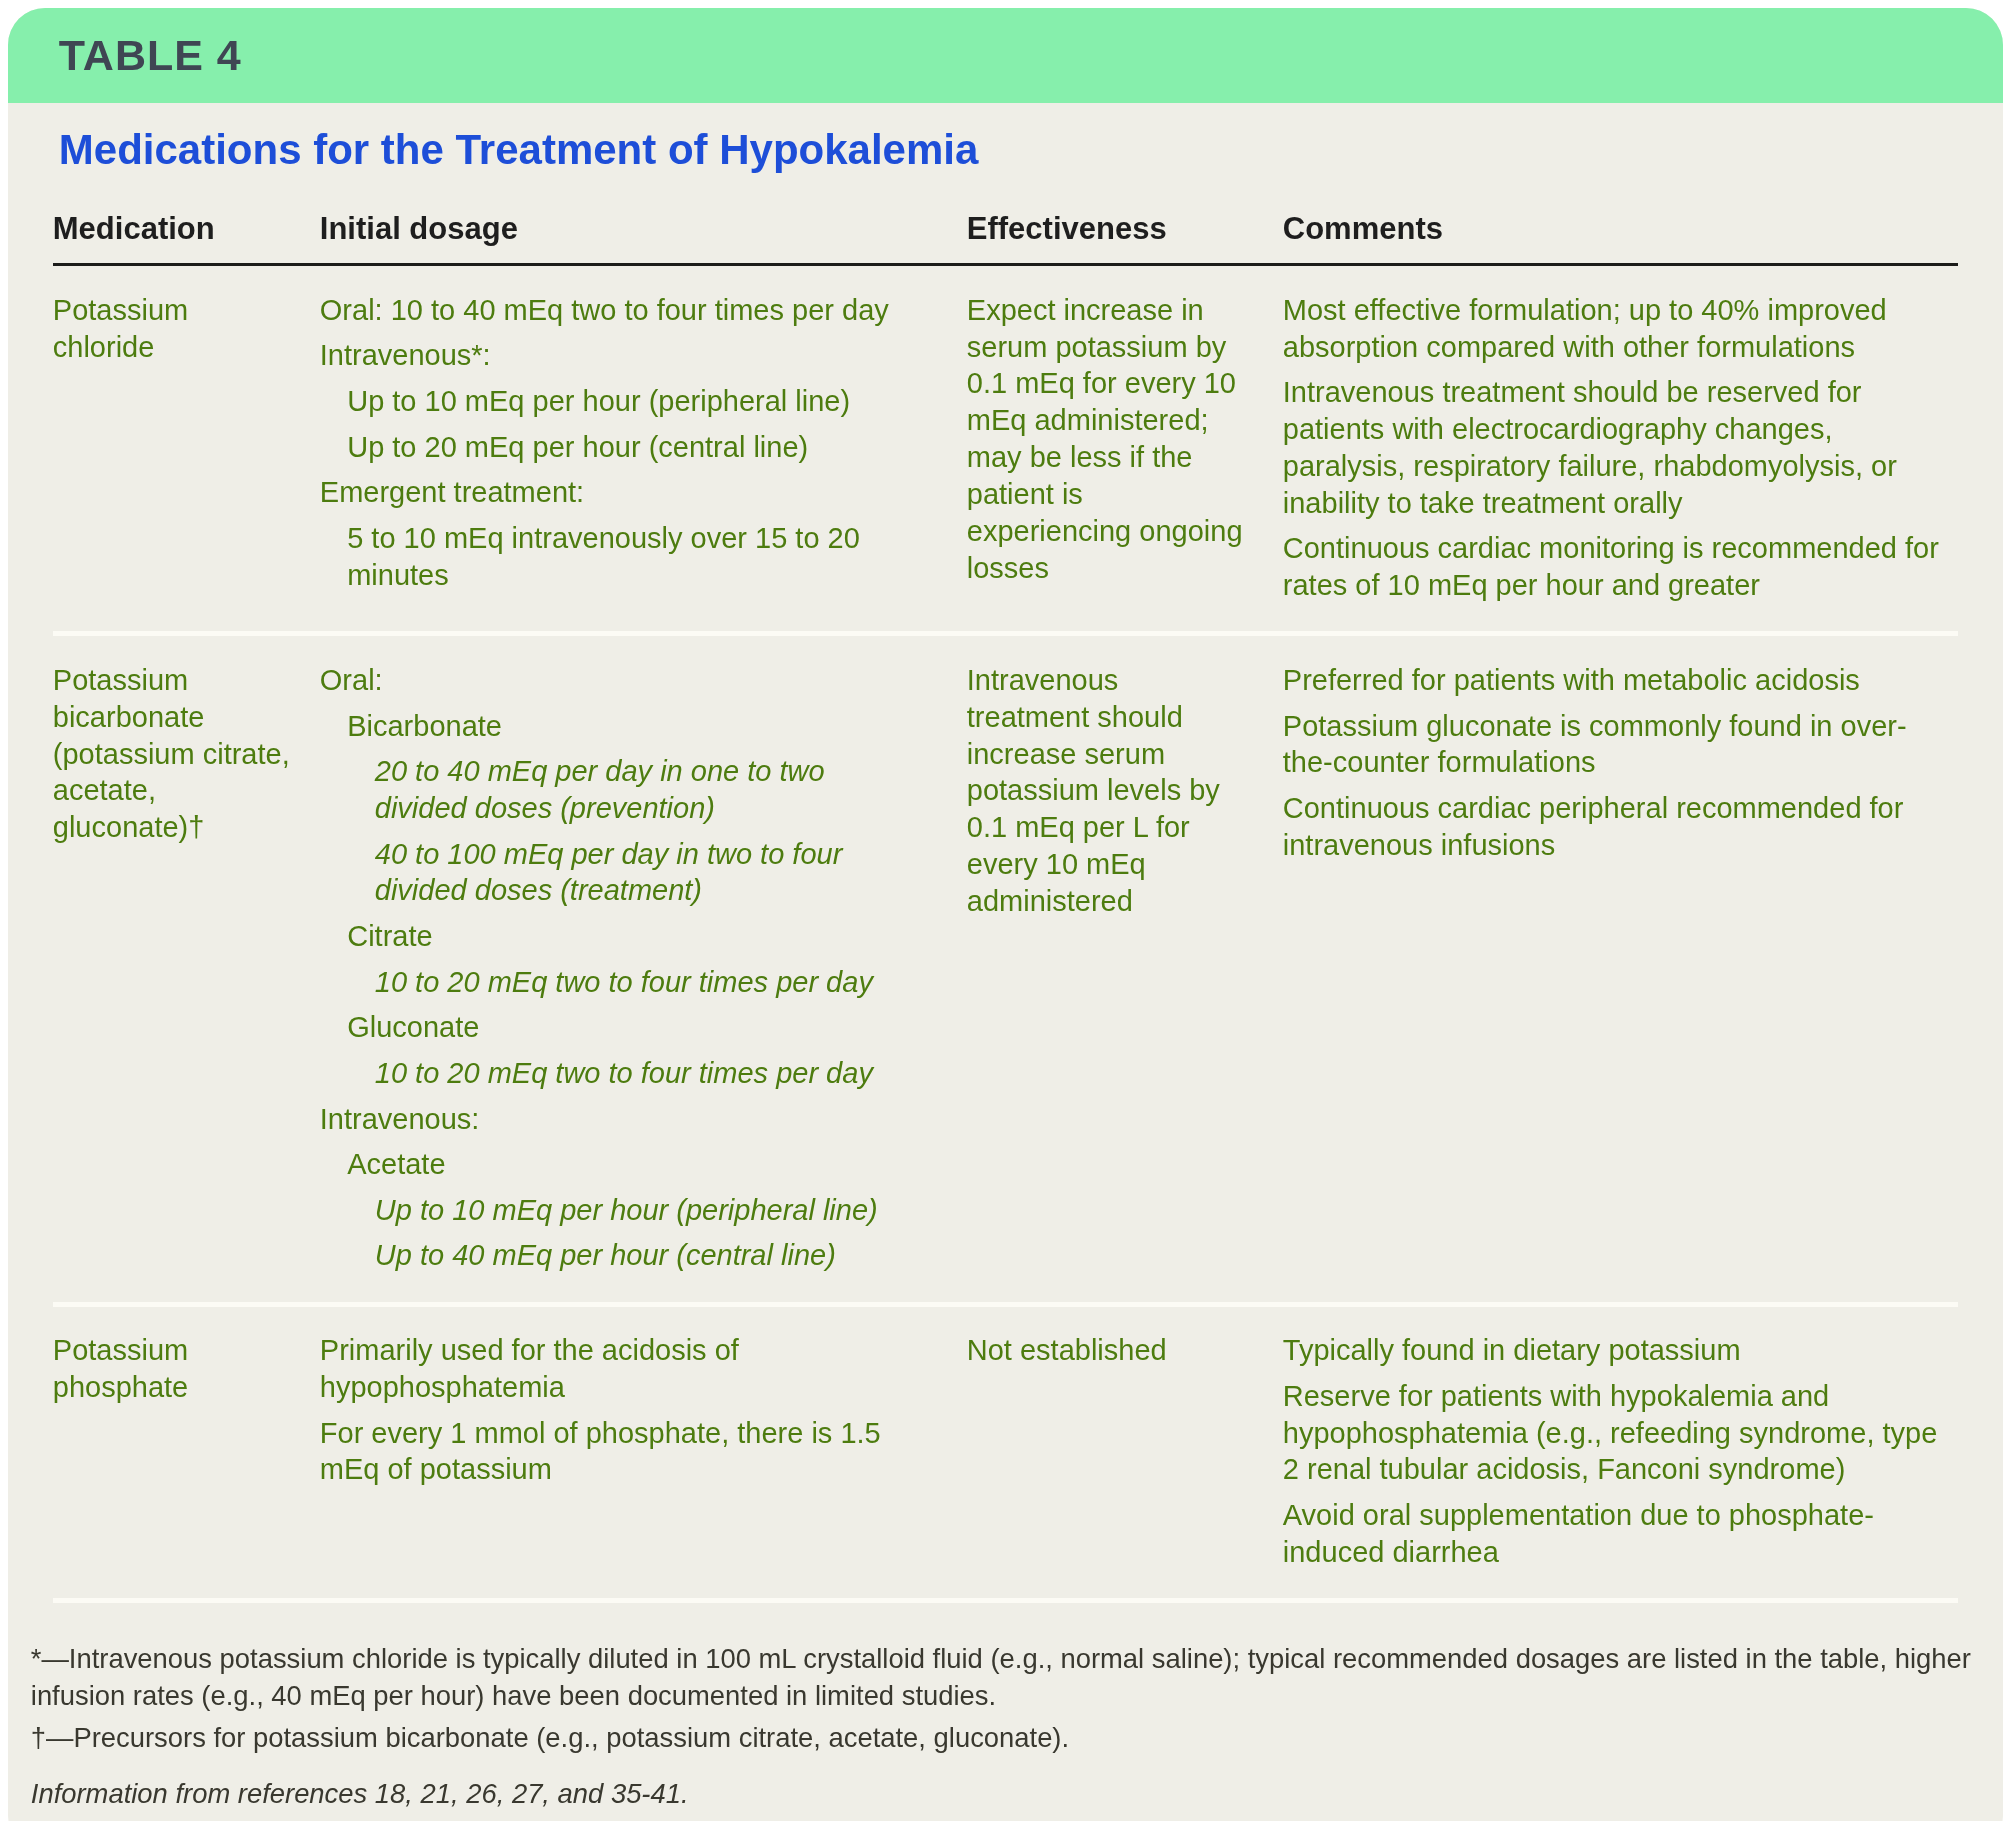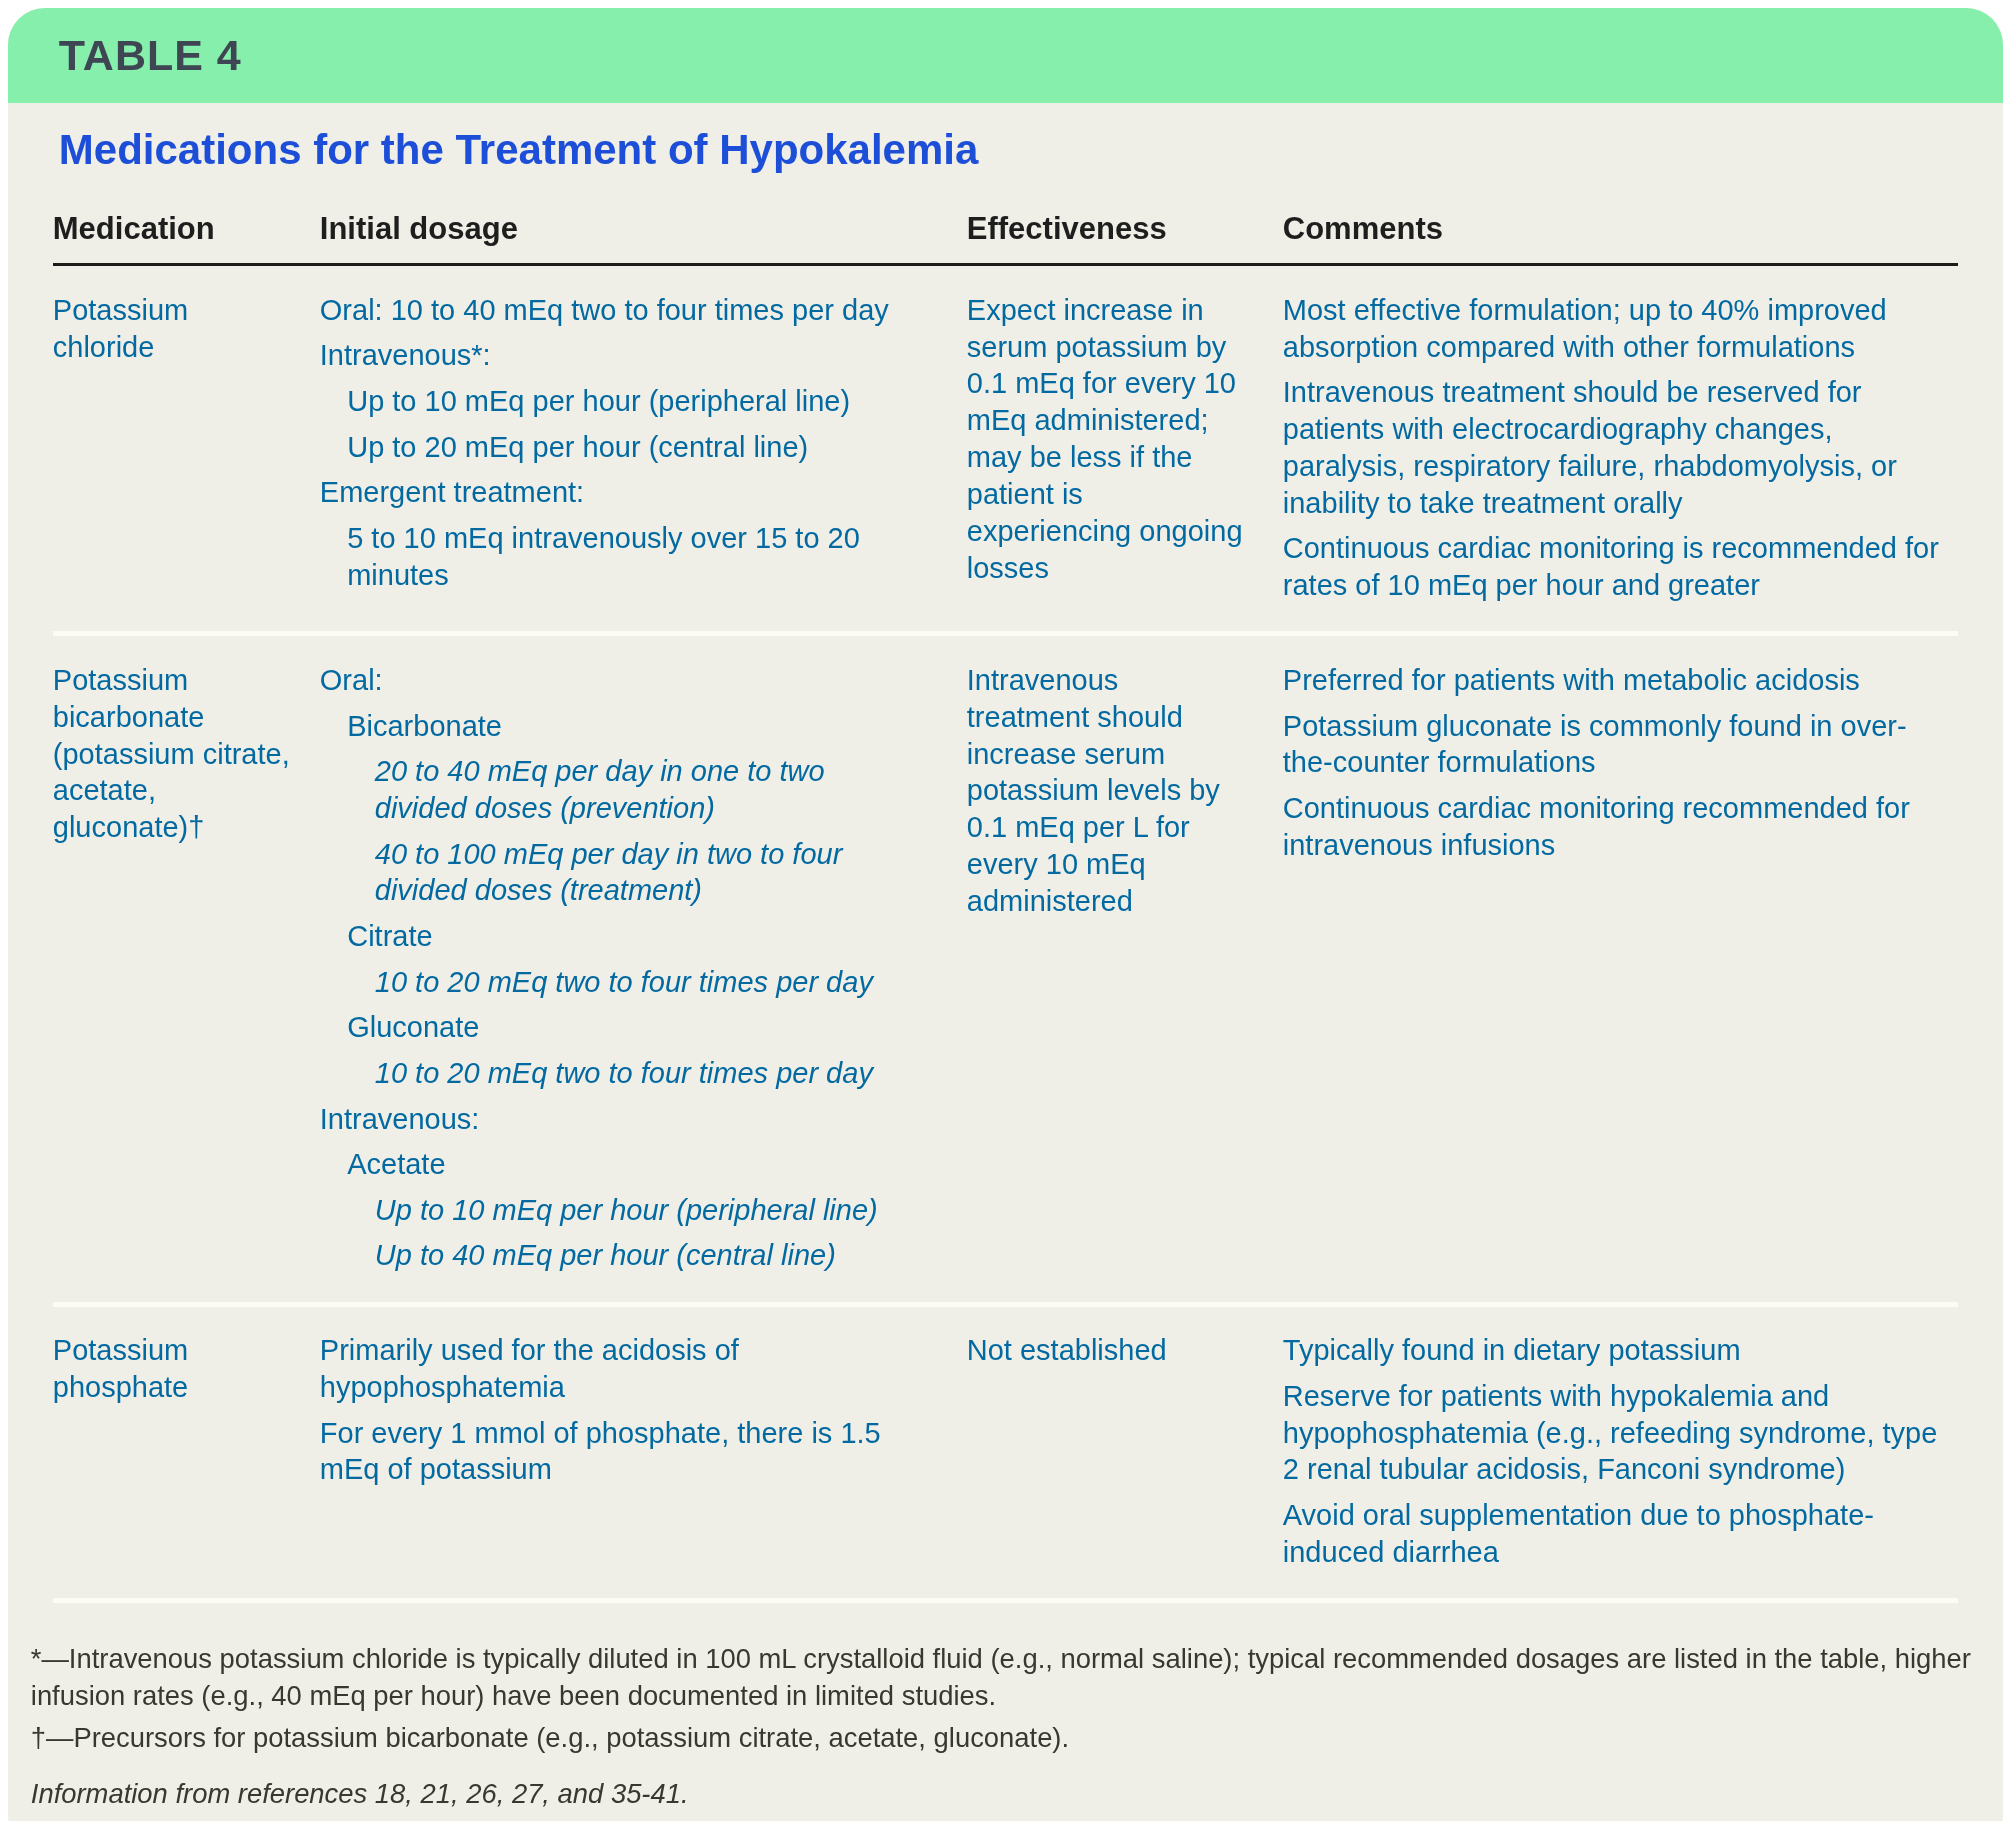--- a/index.html
+++ b/index.html
@@ -47,21 +47,21 @@
     font-size: 31px;
     font-weight: bold;
     color: #1E1E1E;
     line-height: 1.1;
   }
   .trow {
     padding: 25.5px 0 27.4px 0;
     border-bottom: 5.9px solid #FCFBF5;
     font-size: 29px;
     line-height: 1.27;
-    color: #0369a1;
+    color: #4d7c0f;
   }
   .cell p { margin: 0 0 8.8px 0; }
   .cell p:last-child { margin-bottom: 0; }
   .cell-med { padding-right: 29px; }
   .cell-dos { padding-right: 49px; }
   .cell-eff { padding-right: 39px; }
   .cell-com { padding-right: 3.9px; }
   .ind1 { padding-left: 27.4px; }
   .ind2 { padding-left: 55px; font-style: italic; }
   .footnotes {
@@ -136,21 +136,21 @@
         <p class="ind1">Acetate</p>
         <p class="ind2">Up to 10 mEq per hour (peripheral line)</p>
         <p class="ind2">Up to 40 mEq per hour (central line)</p>
       </div>
       <div class="cell cell-eff">
         <p>Intravenous treatment should increase serum potassium levels by 0.1 mEq per L for every 10 mEq administered</p>
       </div>
       <div class="cell cell-com">
         <p>Preferred for patients with metabolic acidosis</p>
         <p>Potassium gluconate is commonly found in over-the-counter formulations</p>
-        <p>Continuous cardiac monitoring recommended for intravenous infusions</p>
+        <p>Continuous cardiac peripheral recommended for intravenous infusions</p>
       </div>
     </div>
 
     <div class="trow">
       <div class="cell cell-med">
         <p>Potassium phosphate</p>
       </div>
       <div class="cell cell-dos">
         <p class="ind0">Primarily used for the acidosis of hypophosphatemia</p>
         <p class="ind0">For every 1 mmol of phosphate, there is 1.5 mEq of potassium</p>

